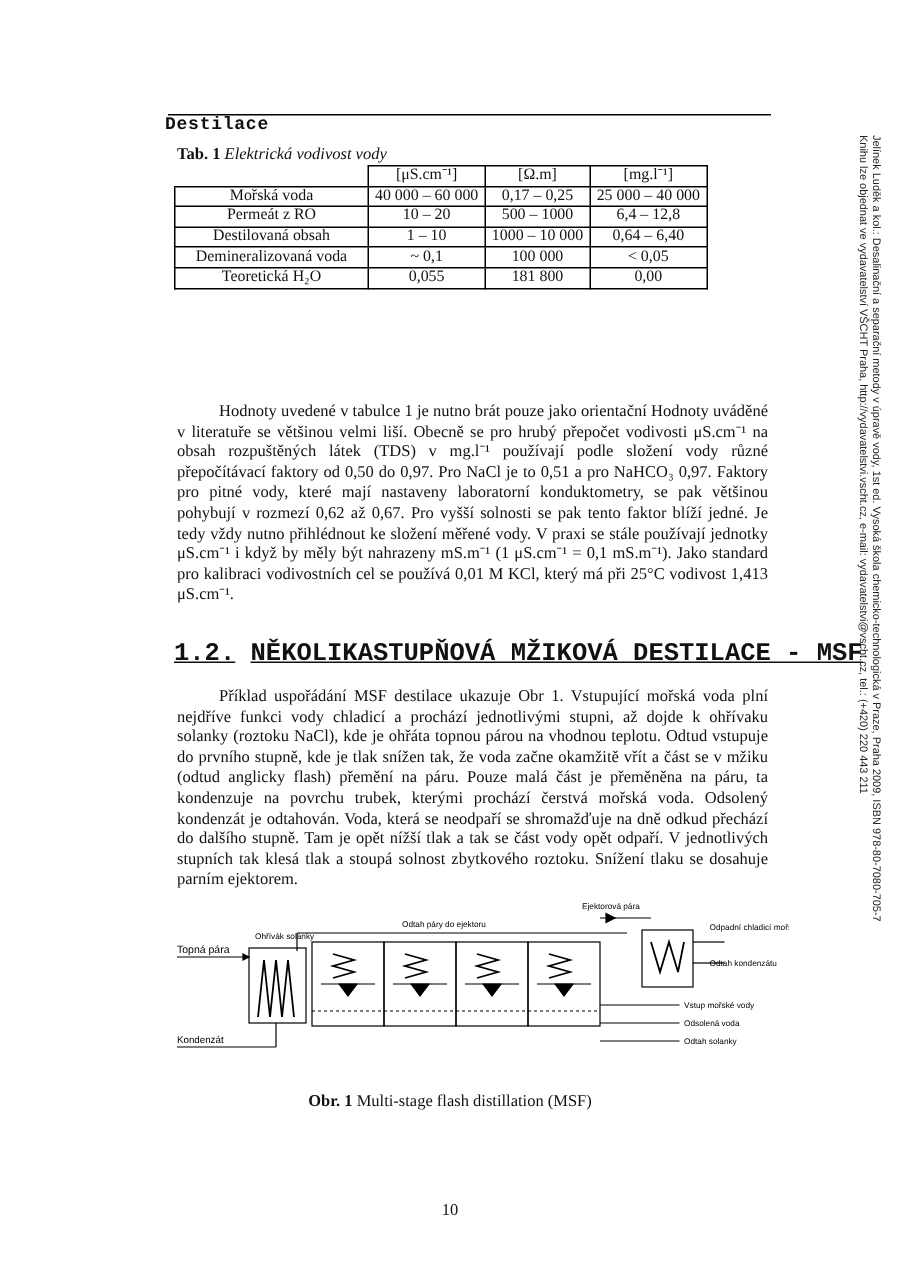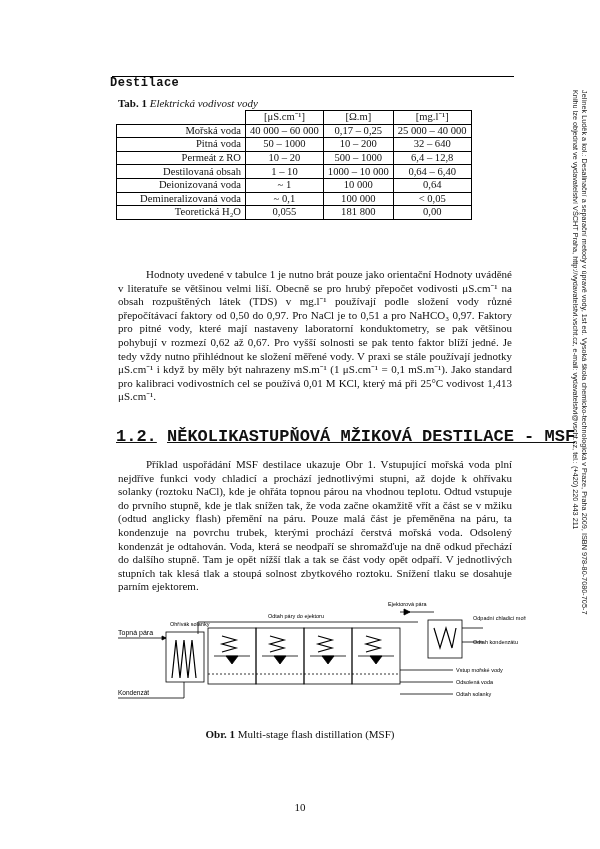--- a/index.html
+++ b/index.html
@@ -11,21 +11,21 @@
   .side-note{left:589px;}
   .tab-caption{position:absolute;left:118px;top:97px;font-size:11px;}
   .tab-caption b{font-weight:bold;}
   .tab-caption i{font-style:italic;}
   table.cond{position:absolute;left:116px;top:110px;border-collapse:collapse;font-size:10.6px;}
   table.cond td,table.cond th{border:1px solid #000;padding:0 4px;height:12.6px;line-height:12px;}
   table.cond th{font-weight:bold;text-align:center;height:12px;}
   table.cond th.c1{border-top:none;border-left:none;}
   table.cond tr.units td{text-align:center;}
   table.cond td.num{text-align:center;}
-  table.cond td.lab{text-align:right;width:120px;}
+  table.cond td.lab{text-align:center;width:120px;}
   .col2{width:88px}.col3{width:82px}.col4{width:102px}
   .para{position:absolute;left:118px;width:394px;font-size:11px;line-height:13.6px;text-align:justify;}
   .para .ind{display:inline-block;width:28px;}
   .p1{top:268px;}
   .section{position:absolute;left:116px;top:427px;font-family:Liberation Mono, monospace;font-weight:bold;font-size:17px;}
   .section span{text-decoration:underline;}
   .p2{top:458px;}
   .figure{position:absolute;left:118px;top:598px;width:408px;height:108px;}
   .fig-caption{position:absolute;left:0;width:600px;top:728px;text-align:center;font-size:11px;}
   .fig-caption b{font-weight:bold;}
@@ -58,42 +58,30 @@
   </tr>
   </tbody>
     <tbody id="tbody">
       <tr>
         <td class="lab">Mořská voda</td>
         <td class="num">40 000 – 60 000</td>
         <td class="num">0,17 – 0,25</td>
         <td class="num">25 000 – 40 000</td>
       </tr>
       <tr>
-        <td class="lab">Pitná voda</td>
-        <td class="num">50 – 1000</td>
-        <td class="num">10 – 200</td>
-        <td class="num">32 – 640</td>
-      </tr>
-      <tr>
         <td class="lab">Permeát z RO</td>
         <td class="num">10 – 20</td>
         <td class="num">500 – 1000</td>
         <td class="num">6,4 – 12,8</td>
       </tr>
       <tr>
         <td class="lab">Destilovaná obsah</td>
         <td class="num">1 – 10</td>
         <td class="num">1000 – 10 000</td>
         <td class="num">0,64 – 6,40</td>
-      </tr>
-      <tr>
-        <td class="lab">Deionizovaná voda</td>
-        <td class="num">~ 1</td>
-        <td class="num">10 000</td>
-        <td class="num">0,64</td>
       </tr>
       <tr>
         <td class="lab">Demineralizovaná voda</td>
         <td class="num">~ 0,1</td>
         <td class="num">100 000</td>
         <td class="num">&lt; 0,05</td>
       </tr>
       <tr>
         <td class="lab">Teoretická H₂O</td>
         <td class="num">0,055</td>

